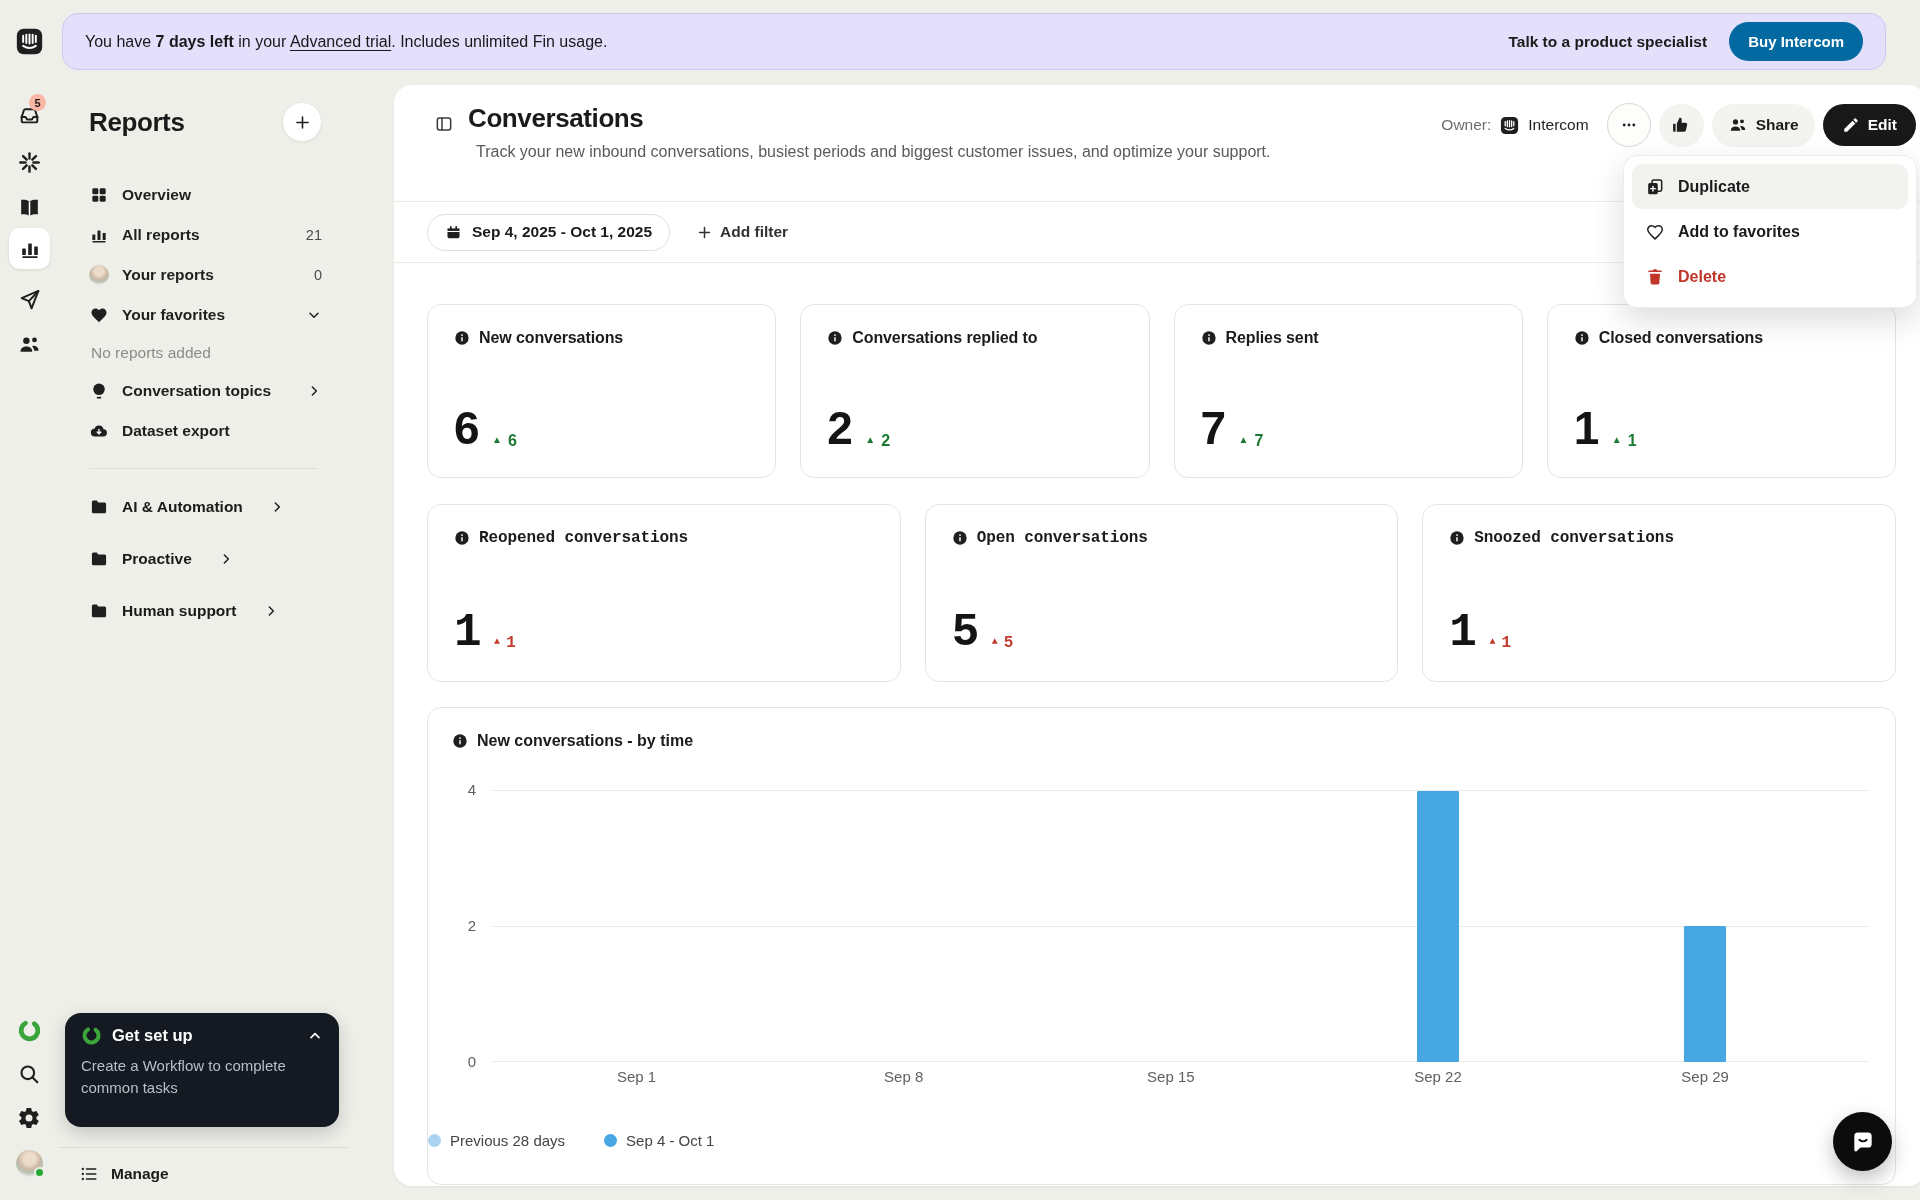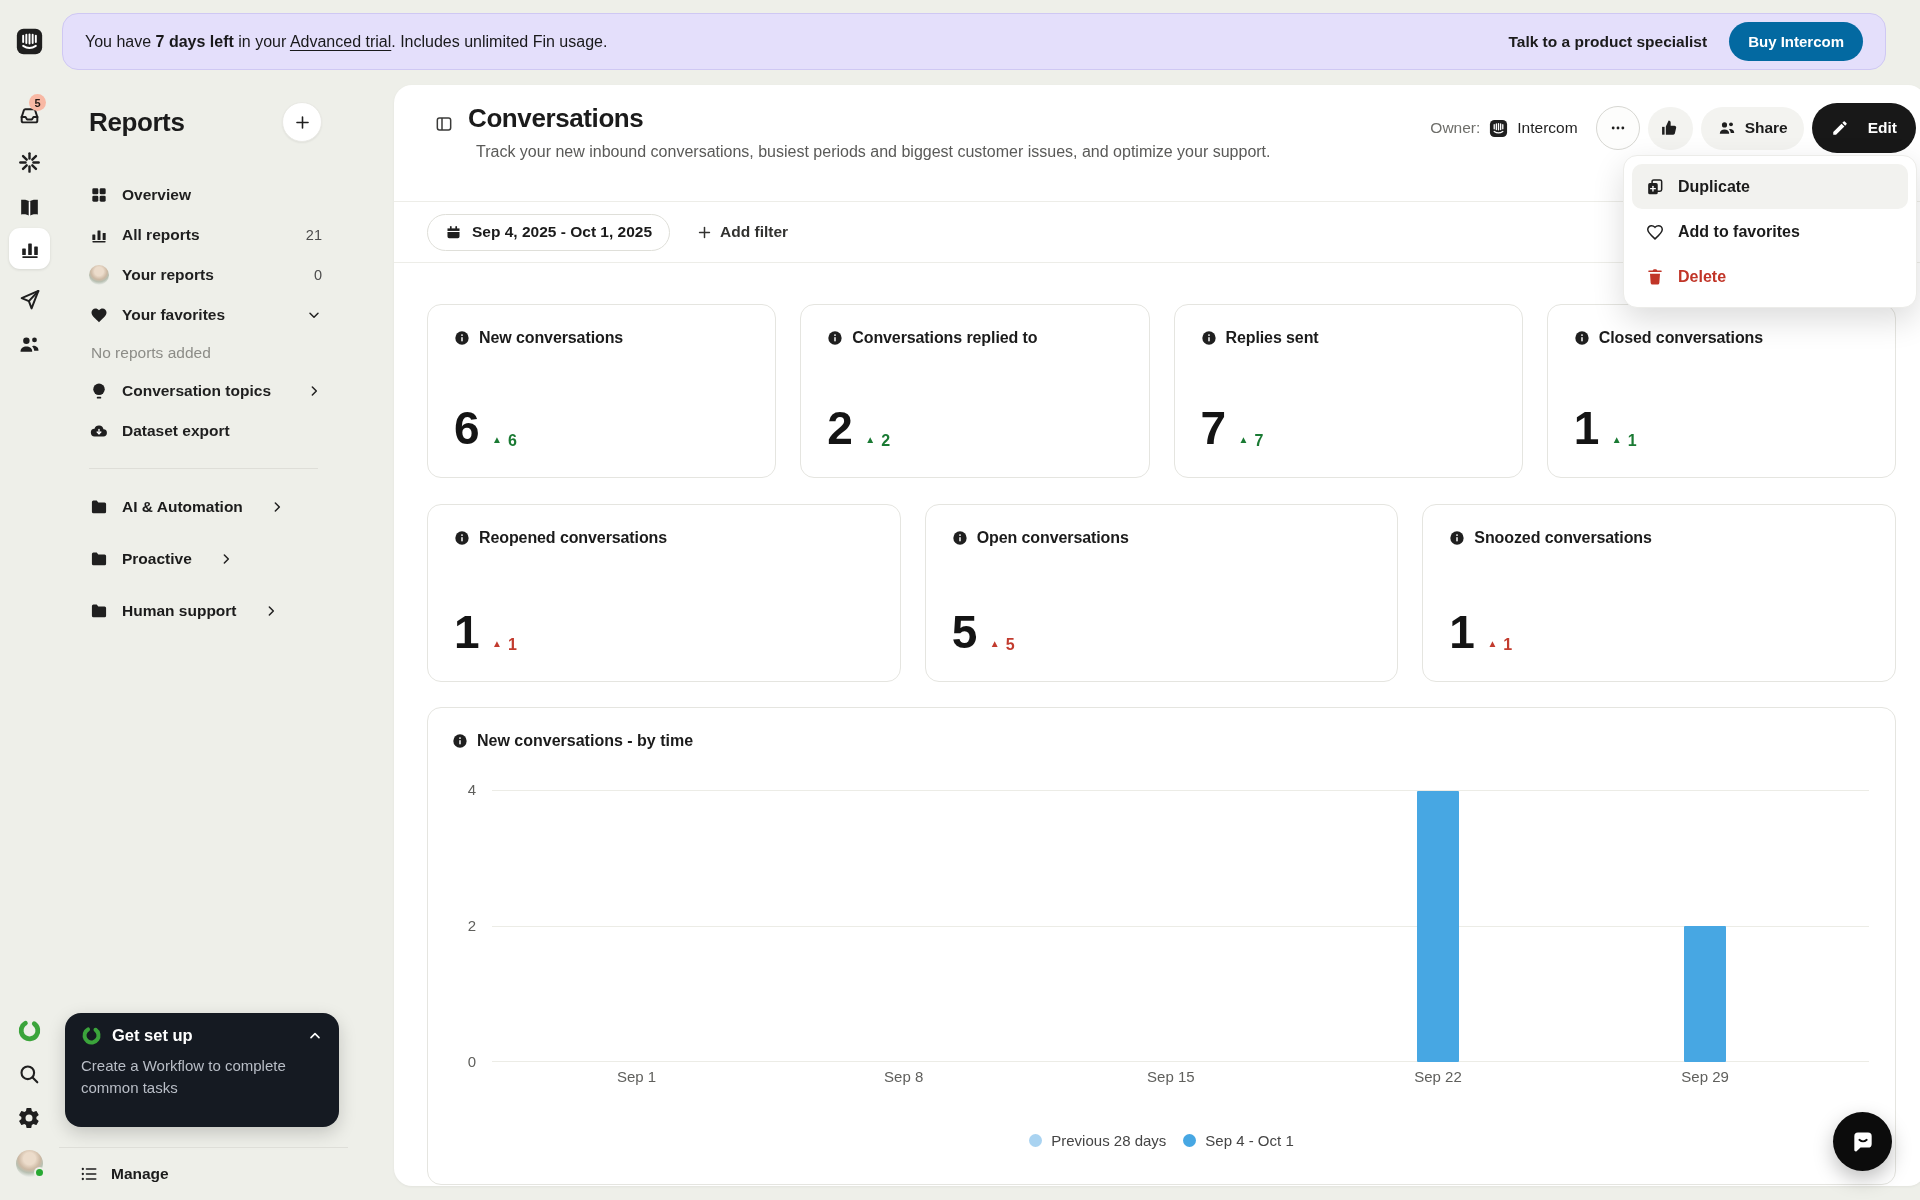--- a/index.html
+++ b/index.html
@@ -112,22 +112,22 @@
     border:1px solid #D7D7D2; display:flex; align-items:center; justify-content:center; cursor:pointer;
   }
   .soft-btn{
     height:43px; border:none; border-radius:999px; background:#F3F3F0;
     display:flex; align-items:center; justify-content:center; gap:8px; cursor:pointer;
     font-size:15.5px; font-weight:700; color:#1B1B1B; padding:0 16px;
     font-family:"Liberation Sans", sans-serif;
   }
   .icon-only{ width:45px; padding:0; }
   .dark-btn{
-    height:50px; border:none; border-radius:999px; background:#181818; color:#fff;
-    display:flex; align-items:center; justify-content:center; gap:19px; cursor:pointer;
+    height:42px; border:none; border-radius:999px; background:#181818; color:#fff;
+    display:flex; align-items:center; justify-content:center; gap:8px; cursor:pointer;
     font-size:15.5px; font-weight:700; padding:0 19px;
     font-family:"Liberation Sans", sans-serif;
   }
 
   
   .menu{
     position:absolute; left:1229px; top:70px; width:294px; z-index:40;
     background:#fff; border:1px solid #ECECE9; border-radius:14px; padding:8px;
     box-shadow:0 12px 32px rgba(0,0,0,.14);
   }
@@ -148,42 +148,42 @@
   .add-filter{ display:flex; align-items:center; gap:7px; font-size:15.5px; font-weight:700; color:#323230; cursor:pointer; background:none; border:none; font-family:"Liberation Sans", sans-serif;}
 
   
   .cards-row{ display:flex; gap:24px; padding:0 30px 0 33px; }
   .row1{ margin-top:41px; }
   .row2{ margin-top:26px; }
   .card{
     position:relative; flex:1; border:1px solid #E5E5E0; border-radius:14px; background:#fff;
   }
   .row1 .card{ height:174px; }
-  .row2 .card{ height:178px; }
+  .row2 .card{ height:178px;font-family:Liberation Mono, monospace; }
   .card-label{ position:absolute; left:26px; top:24px; display:flex; align-items:center; gap:9px; font-size:16px; font-weight:700; letter-spacing:-.1px; }
   .card-value{ position:absolute; left:26px; bottom:22px; display:flex; align-items:baseline; gap:14px; }
   .big-num{ font-size:46px; font-weight:700; letter-spacing:-1.5px; color:#141414; }
   .delta{ display:flex; align-items:center; gap:6px; font-size:16px; font-weight:600; }
   .delta .tri{ font-size:10px; transform:translateY(-1px); }
   .delta.green{ color:#1A7A33; }
   .delta.red{ color:#C23B2E; }
 
   
   .chart-card{
     position:relative; margin:25px 30px 0 33px; height:478px;
     border:1px solid #E5E5E0; border-radius:14px; background:#fff;
   }
   .chart-title{ position:absolute; left:24px; top:24px; display:flex; align-items:center; gap:9px; font-size:16px; font-weight:700; }
   .ytick{ position:absolute; width:40px; left:8px; text-align:right; font-size:15px; color:#5F5F5C; }
   .plot{ position:absolute; left:64px; right:26px; top:82px; height:272px; }
   .gridline{ position:absolute; left:0; right:0; height:1px; background:#ECECE6; }
   .bar{ position:absolute; width:42px; border-radius:1px; }
   .xaxis{ position:absolute; left:64px; right:26px; top:360px; height:22px; }
   .xlabel{ position:absolute; transform:translateX(-50%); font-size:15px; color:#5F5F5C; white-space:nowrap; }
-  .legend{ position:absolute; left:0; right:0; top:424px; display:flex; justify-content:center; gap:17px; }
+  .legend{ position:absolute; left:0; right:0; top:424px; display:flex; gap:39px; }
   .legend-item{ display:flex; align-items:center; gap:9px; font-size:15px; color:#454545; }
   .legend-dot{ width:13px; height:13px; border-radius:50%; }
 
   
   .launcher{
     position:absolute; left:1833px; top:1112px; width:59px; height:59px; border-radius:50%;
     background:#0C0C0C; display:flex; align-items:center; justify-content:center;
     box-shadow:0 8px 20px rgba(0,0,0,.25); cursor:pointer; z-index:60;
   }
 </style>

